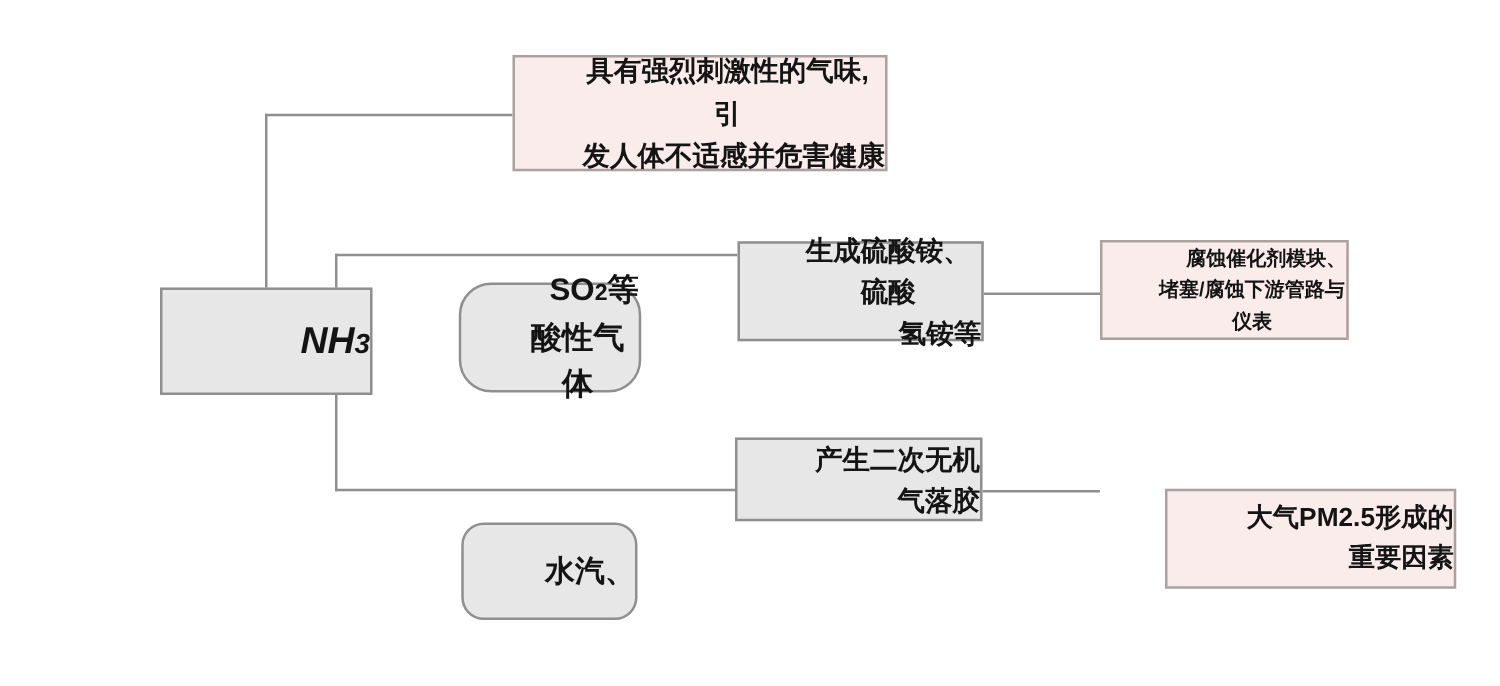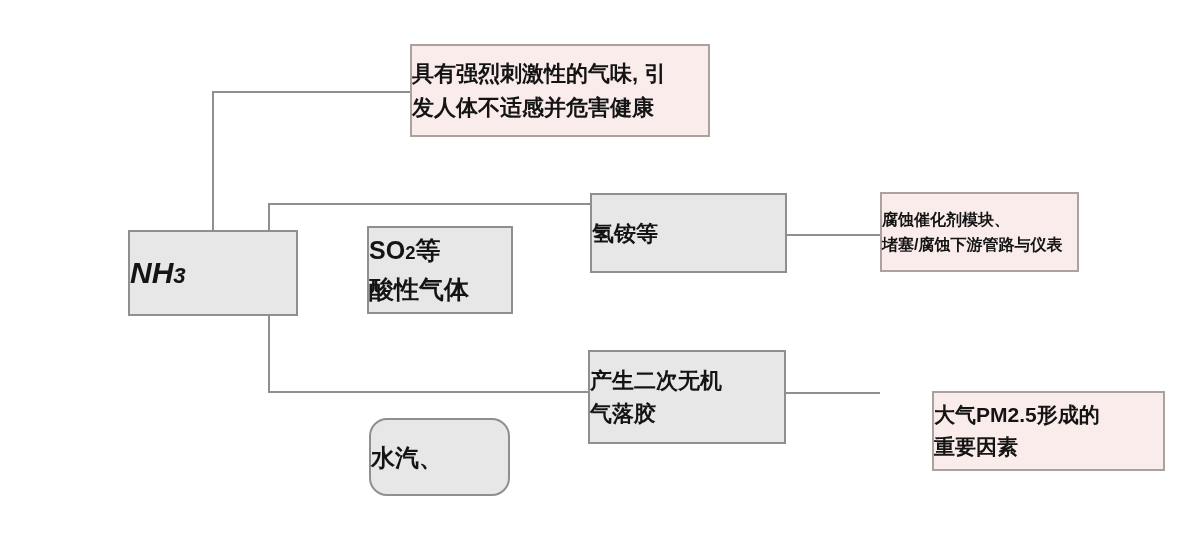--- a/index.html
+++ b/index.html
@@ -10,46 +10,47 @@
     height: 549px;
     background: var(--page_bg, #ffffff);
     overflow: hidden;
   }
   .box {
     position: absolute;
     box-sizing: border-box;
     display: flex;
     flex-direction: column;
     justify-content: center;
-    align-items: flex-start;
+    align-items: flex-end;
     text-align: center;
     font-weight: 700;
     color: var(--text, #141414);
+    padding-left: 44px;
   }
   .box.gray {
     background: var(--gray_fill, #e7e7e7);
     border: 2px solid var(--gray_border, #8f8f8f);
   }
   .box.pink {
     background: var(--pink_fill, #faeceb);
     border: 2px solid var(--pink_border, #a9a3a1);
   }
   .conn {
     position: absolute;
     background: var(--line, #8f8f8f);
   }
   .sm { font-size: 0.74em; }
 
   
   #box-nh3      { left:128px; top:230px; width:170px; height:86px; font-size:30px;font-style:italic; }
   #box-odor     { left:410px; top:44px;  width:300px; height:93px; font-size:22px; line-height:34px; }
-  #box-so2      { left:367px; top:226px; width:146px; height:88px; font-size:25px; line-height:37px; }
+  #box-so2      { left:367px; top:226px; width:146px; height:88px; font-size:25px; line-height:37px;border-radius:26px; }
   #box-moisture { left:369px; top:418px; width:141px; height:78px; font-size:24px; line-height:35px;border-radius:18px; }
   #box-sulfate  { left:590px; top:193px; width:197px; height:80px; font-size:22px; line-height:33px; }
-  #box-aerosol  { left:588px; top:350px; width:198px; height:94px; font-size:22px; line-height:33px; }
+  #box-aerosol  { left:588px; top:350px; width:198px; height:67px; font-size:22px; line-height:33px; }
   #box-corrosion{ left:880px; top:192px; width:199px; height:80px; font-size:16px; line-height:25px; }
   #box-pm25     { left:932px; top:351px; width:233px; height:80px; font-size:21px; line-height:32px;margin-top:40px; }
 
   
   #conn-top-v    { left:212px; top:91px;  width:2px;   height:140px; }
   #conn-top-h    { left:212px; top:91px;  width:198px; height:2px; }
   #conn-mid-v    { left:268px; top:203px; width:2px;   height:28px; }
   #conn-mid-h    { left:268px; top:203px; width:322px; height:2px; }
   #conn-bot-v    { left:268px; top:315px; width:2px;   height:78px; }
   #conn-bot-h    { left:268px; top:391px; width:320px; height:2px; }
@@ -82,20 +83,21 @@
   <div class="box gray" id="box-so2">
     <div><span>SO</span><span class="sm">2</span><span>等</span></div>
     <div>酸性气体</div>
   </div>
 
   <div class="box gray" id="box-moisture">
     <div>水汽、</div>
   </div>
 
   <div class="box gray" id="box-sulfate">
+    <div>生成硫酸铵、硫酸</div>
     <div>氢铵等</div>
   </div>
 
   <div class="box pink" id="box-corrosion">
     <div>腐蚀催化剂模块、</div>
     <div>堵塞/腐蚀下游管路与仪表</div>
   </div>
 
   <div class="box gray" id="box-aerosol">
     <div>产生二次无机</div>

